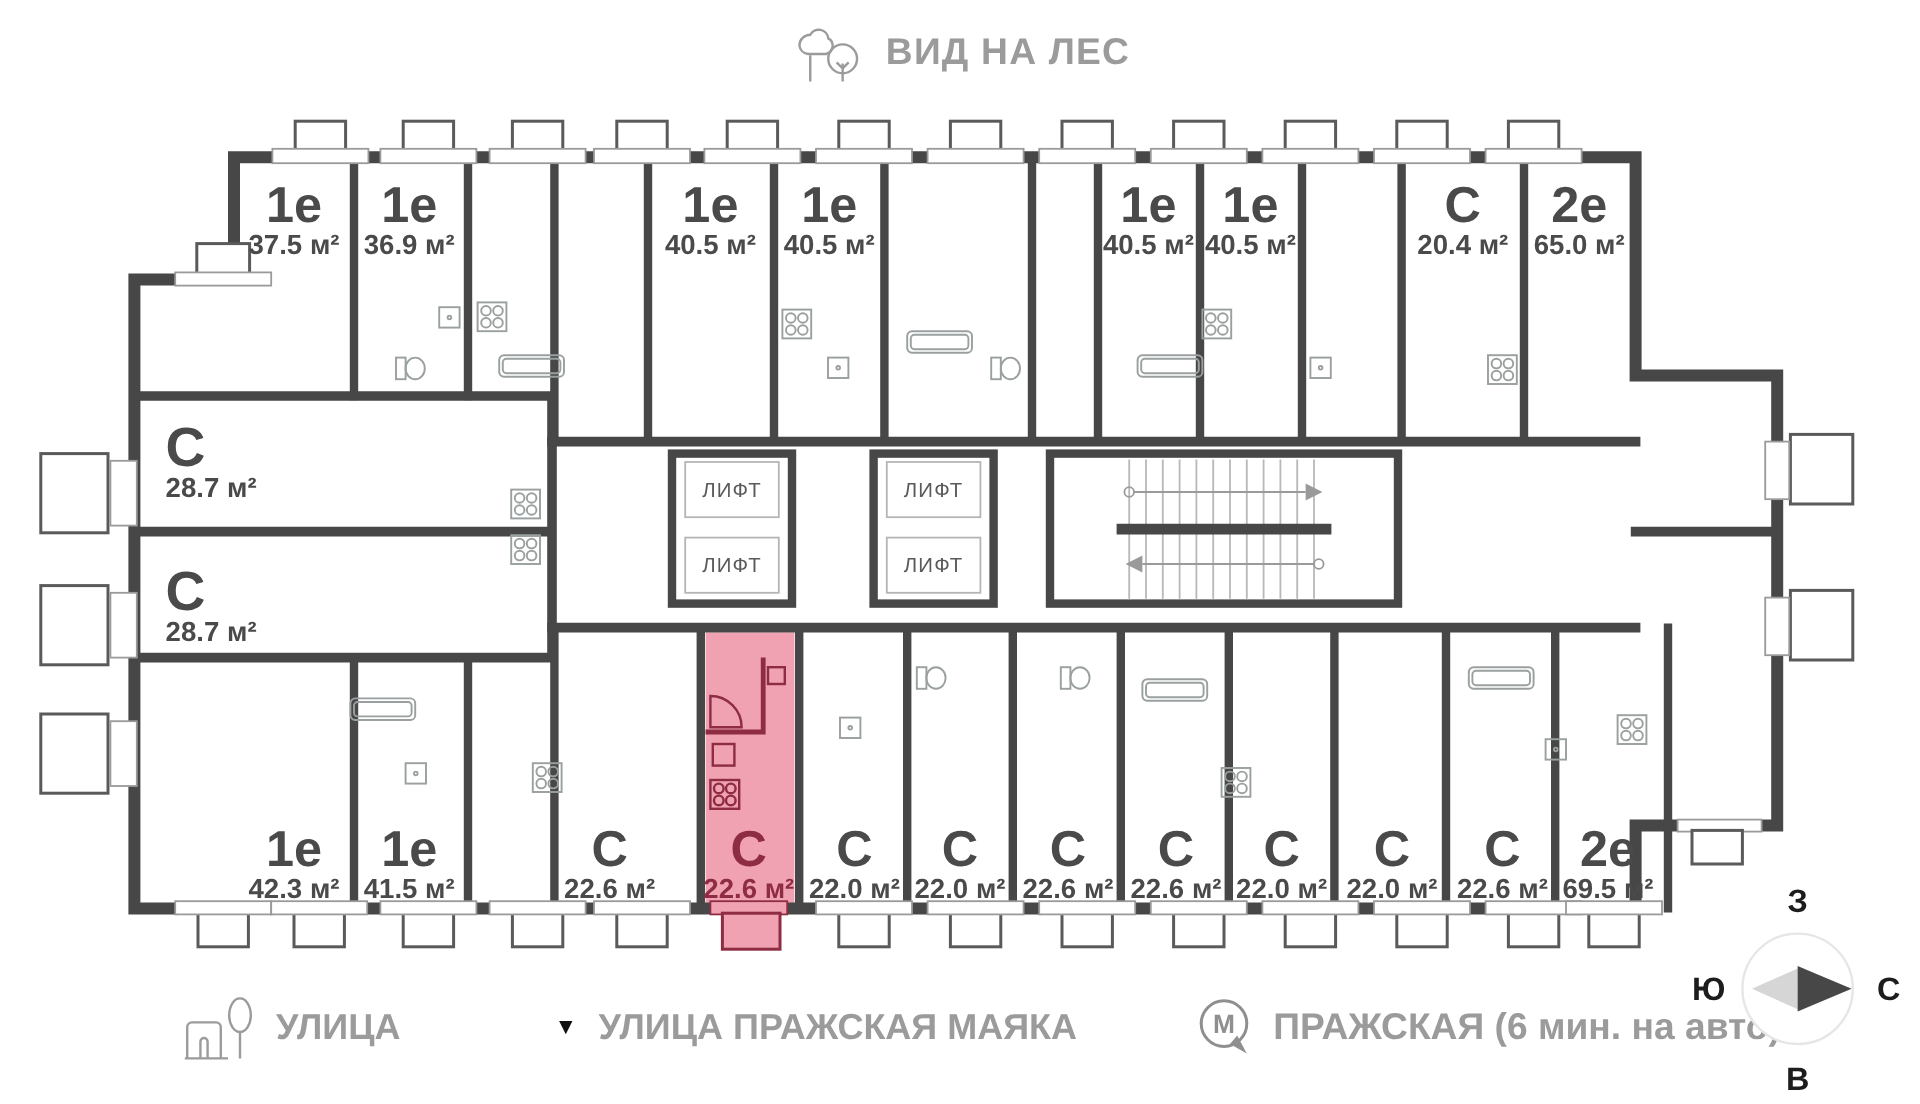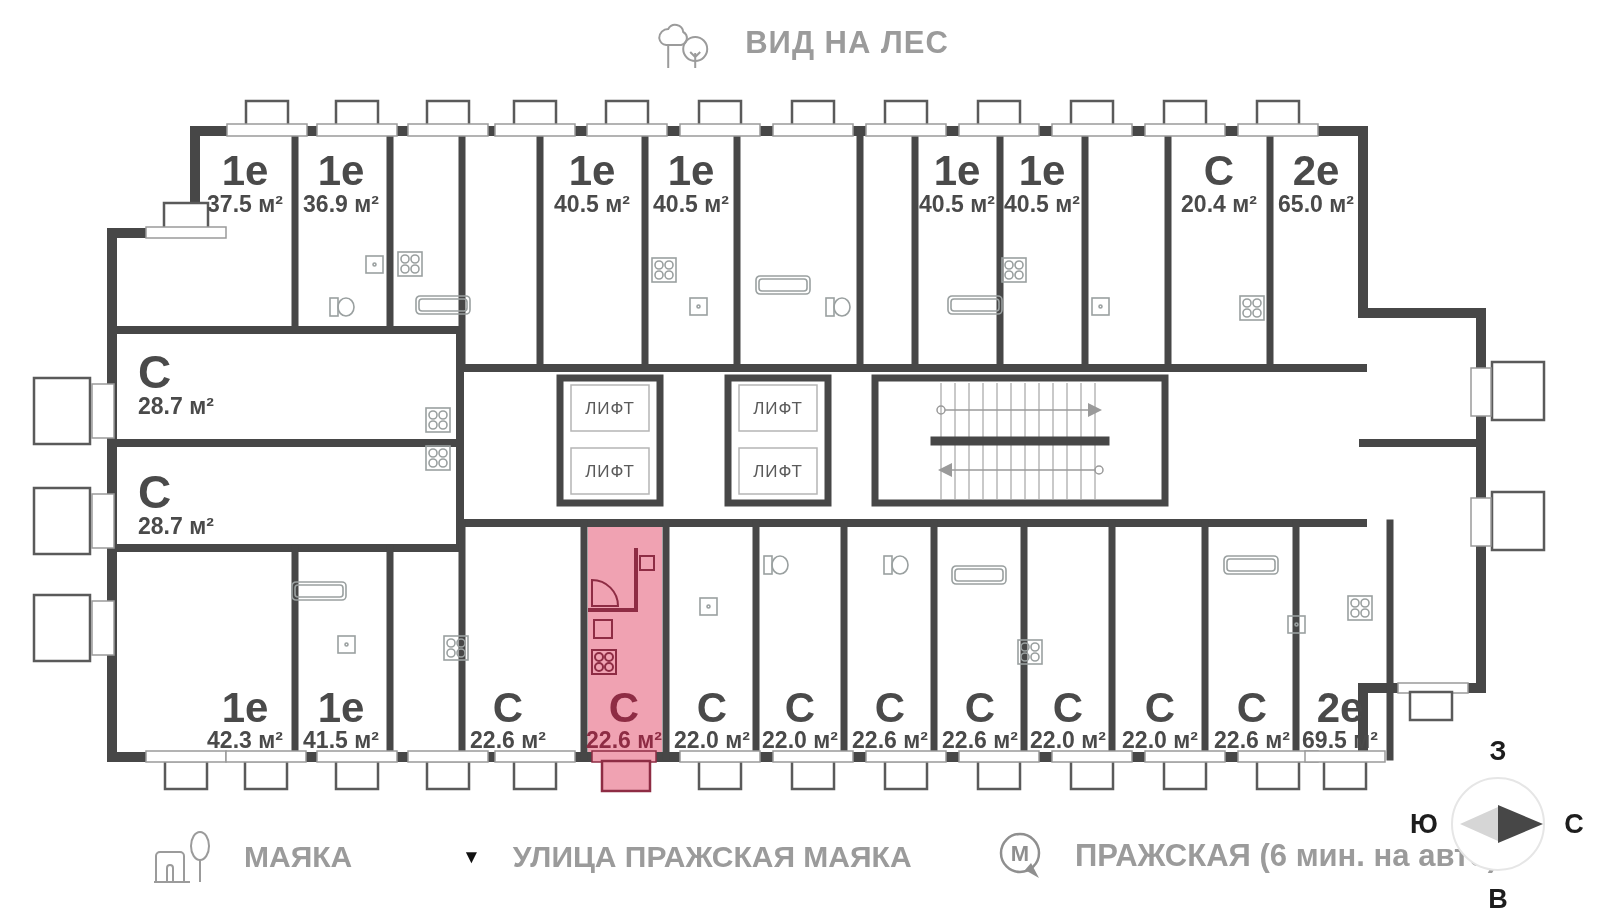--- a/index.html
+++ b/index.html
@@ -9,21 +9,21 @@
   .t-type{font-size:42px;font-weight:700;fill:#4a4a4a;}
   .t-area{font-size:23px;font-weight:700;fill:#4a4a4a;}
   .t-type-left{font-size:46px;font-weight:700;fill:#4a4a4a;}
   .t-hl{fill:#8E2C44;}
   .t-lift{font-size:17px;font-weight:400;fill:#5a5a5a;letter-spacing:1px;}
   .wall{stroke:#474747;fill:none;stroke-linecap:square;}
   .fix{stroke:#9aa0a0;fill:none;stroke-width:1.6;}
   .fixhl{stroke:#8E2C44;fill:none;stroke-width:2;}
   .sill{fill:#ffffff;stroke:#9a9a9a;stroke-width:1.5;}
   .balc{fill:#ffffff;stroke:#5a5a5a;stroke-width:2.5;}
-  .overlay{position:absolute;display:flex;align-items:center;gap:28px;color:#9b9b9b;white-space:nowrap;justify-content:center;}
+  .overlay{position:absolute;display:flex;align-items:center;gap:14px;color:#9b9b9b;white-space:nowrap;justify-content:center;}
   .hdr{top:16px;left:50%;transform:translateX(-50%);}
   .hdr .lbl{font-size:31px;font-weight:700;letter-spacing:1px;}
   .ftr .lbl{font-size:30px;font-weight:700;}
   .metro .lbl{font-size:31px;font-weight:600;}
   .street-arrow{color:#111;font-size:19px;margin-right:4px;}
 </style>
 </head>
 <body>
 
 <div id="stage">
@@ -415,21 +415,21 @@
   </div>
 
   
   <div class="overlay ftr" style="left:150px;top:828px;">
     <svg width="66" height="58" viewBox="0 0 66 58" fill="none" stroke="#9b9b9b" stroke-width="2">
       <path d="M4,54 H40 M6,54 V28 a4,4 0 0 1 4,-4 H30 a4,4 0 0 1 4,4 V54"></path>
       <path d="M17,54 V40 a3,3 0 0 1 6,0 V54"></path>
       <ellipse cx="50" cy="18" rx="9" ry="14"></ellipse>
       <path d="M50,54 V32"></path>
     </svg>
-    <span class="lbl">МАЯКА</span>
+    <span class="lbl">УЛИЦА</span>
   </div>
 
   
   <div class="overlay ftr" style="left:462px;top:840px;">
     <span class="street-arrow">▼</span>
     <span class="lbl">УЛИЦА ПРАЖСКАЯ МАЯКА</span>
   </div>
 
   
   <div class="overlay metro" style="left:995px;top:830px;">

